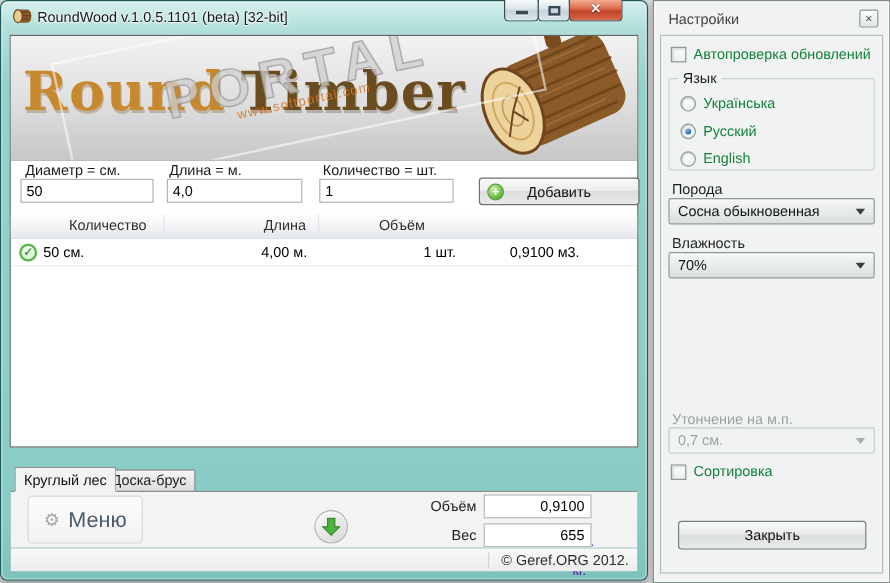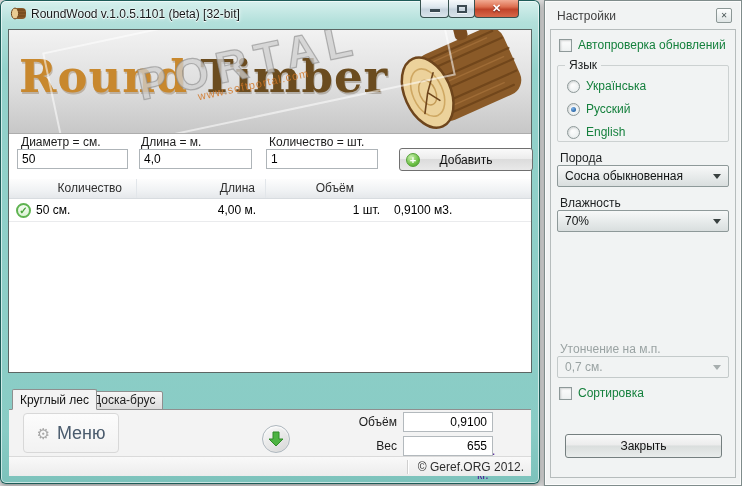--- a/index.html
+++ b/index.html
@@ -65,21 +65,21 @@
   .th.c1 { padding-left:13px; }
   .th.c2 { text-align:right; padding-right:10px; }
   .th.c3 { text-align:right; padding-right:14px; }
   .th.c4 { text-align:right; padding-right:40px; border-right:none; }
   .trow { position:absolute; left:0; top:169px; width:522px; height:23px; border-bottom:1px solid #eaebed;
     display:grid; grid-template-columns:128px 129px 128px 137px; align-items:center;
     font-size:12px; color:#000; cursor:default; }
   .td.c1 { padding-left:7px; display:flex; align-items:center; gap:5px; }
   .td.c2 { text-align:right; padding-right:10px; }
   .td.c3 { text-align:right; padding-right:14px; }
-  .td.c4 { padding-right:48px; }
+  .td.c4 { text-align:right; padding-right:48px; }
   .row-check { width:15px; height:15px; border-radius:50%; border:2px solid #5fb351;
     background:linear-gradient(180deg,#f4fbf2,#dcf2d6); color:#46a238; font-size:10px;
     line-height:11px; text-align:center; font-weight:bold; flex:0 0 auto; }
 
   
   .tabstrip { position:absolute; left:0; top:359px; width:522px; height:21px; border-bottom:1px solid #8f8f8f; }
   .tab { position:absolute; bottom:-1px; font-size:12px; padding:0 7px; white-space:nowrap; cursor:pointer;
     border:1px solid #8f8f8f; border-radius:2px 2px 0 0; }
   .tab.active { left:3px; height:21px; line-height:20px; background:#f3f3f3; border-bottom:1px solid #f3f3f3; z-index:2; color:#111; }
   .tab.inactive { left:76px; height:19px; line-height:17px; background:linear-gradient(180deg,#f5f5f5,#dcdcdc); color:#222; }

